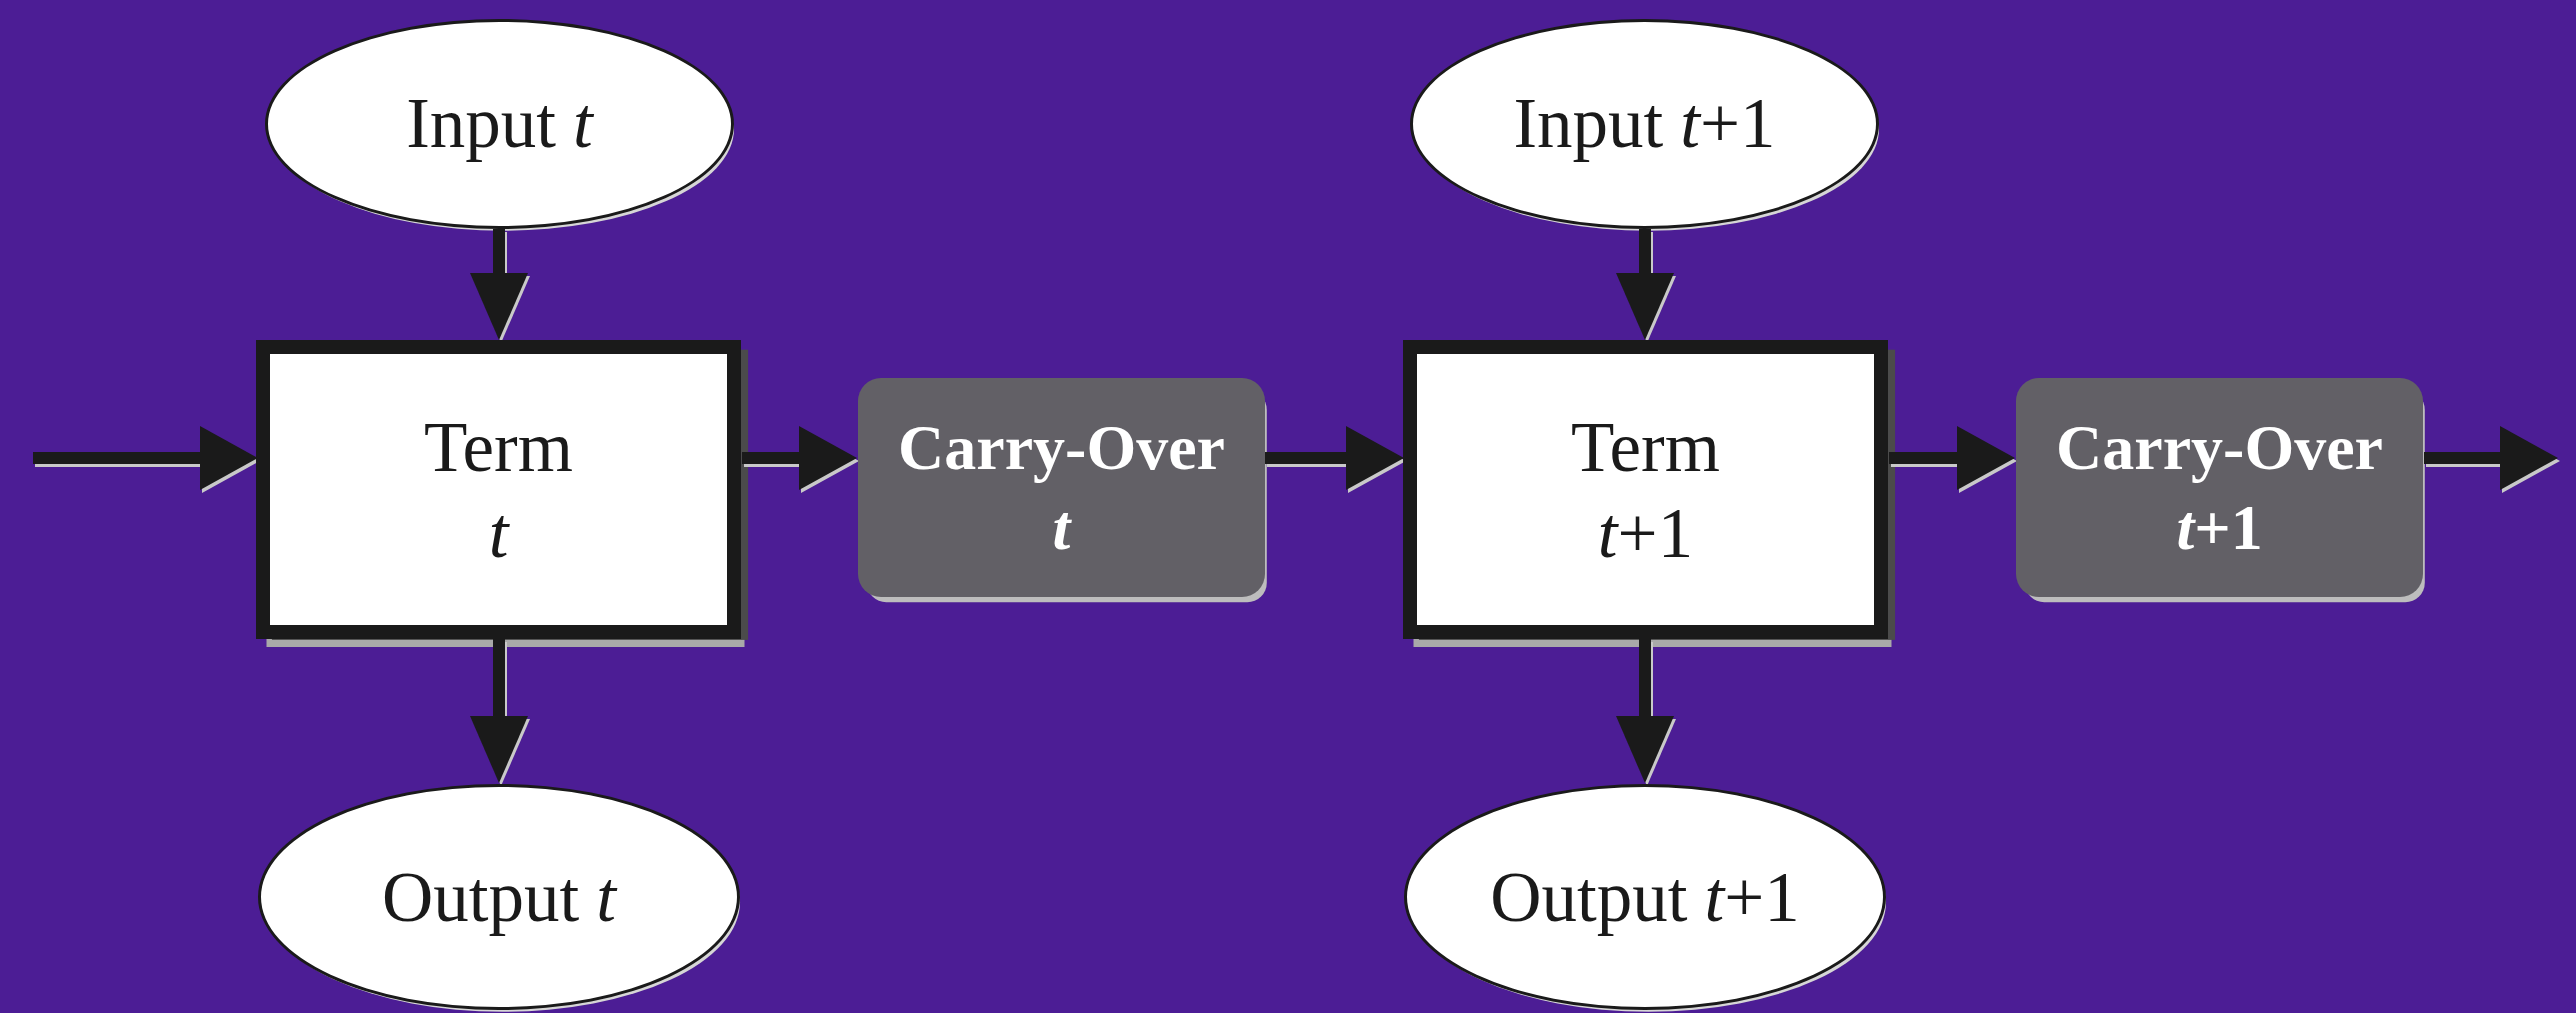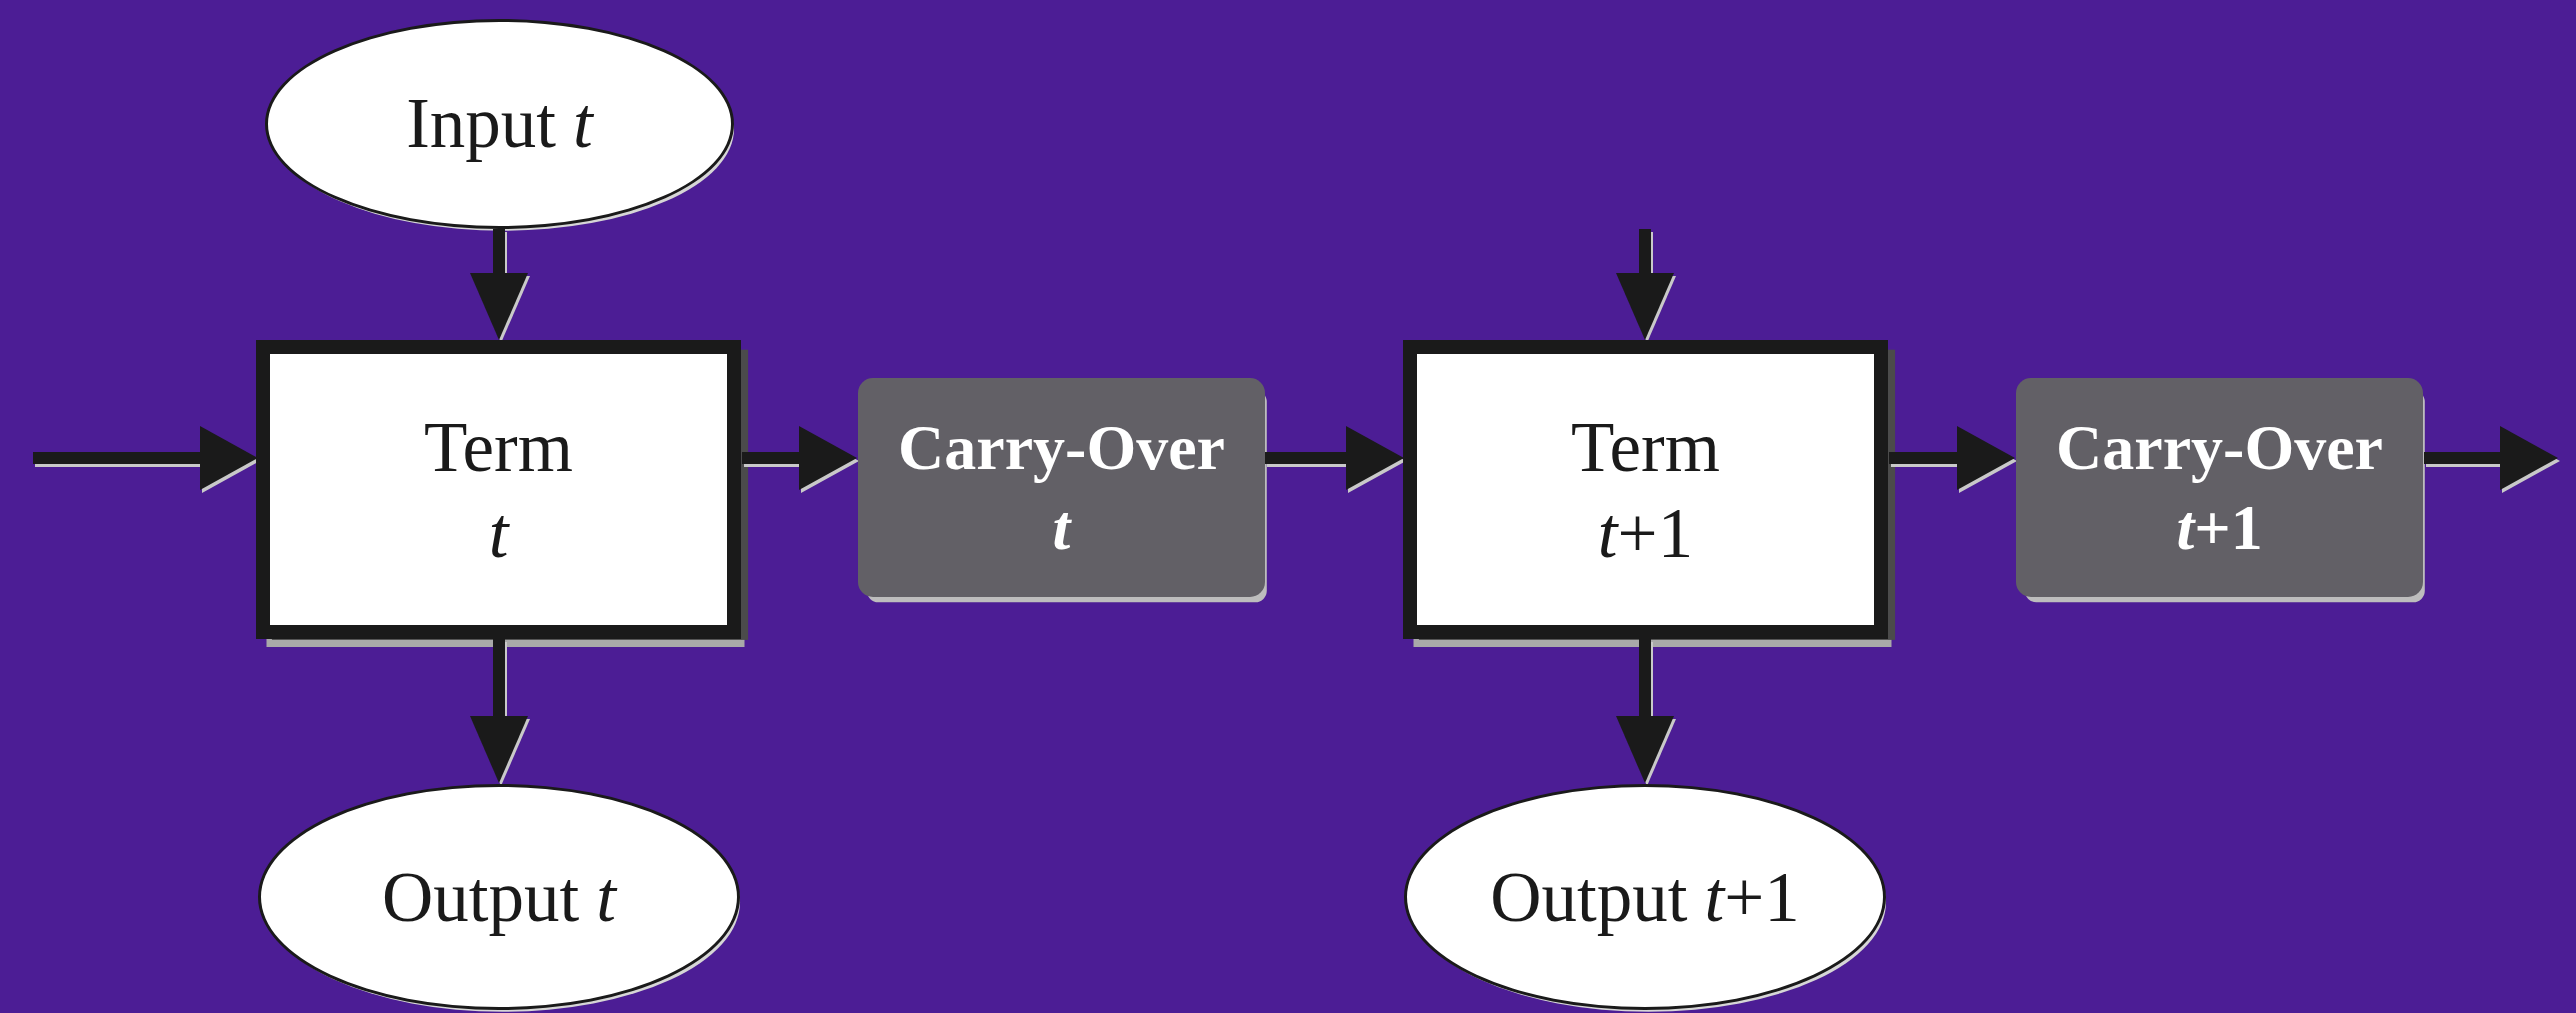--- a/index.html
+++ b/index.html
@@ -40,21 +40,21 @@
     background:#ffffff;
     display:flex;flex-direction:column;align-items:center;justify-content:center;
     font-size:71px;line-height:86px;
     text-align:center;
   }
   
   .carry-box{
     position:absolute;
     box-sizing:border-box;
     background:#626066;
-    border-radius:15px;
+    border-radius:23px;
     color:#ffffff;
     font-weight:bold;
     display:flex;flex-direction:column;align-items:center;justify-content:center;
     font-size:64px;line-height:80px;
     text-align:center;
     box-shadow:5.3px 8.8px 0 -3.5px #bdbdbd;
   }
   
   .arrow-right{
     position:absolute;height:64px;
@@ -126,20 +126,23 @@
 
   <div class="ellipse" style="left:258px;top:784px;width:482px;height:226px;">
     <span class="line"><span class="lbl">Output</span><span class="var-i">t</span><span></span></span>
   </div>
 
   <div class="arrow-right" style="left:1265px;top:426px;width:139px;">
     <div class="shaft-h" style="right:58px;"></div>
     <div class="head-r"></div>
   </div>
 
+  <div class="ellipse" style="left:1410px;top:18.6px;width:469px;height:210px;">
+    <span class="line"><span class="lbl">Input</span><span class="var-i">t</span><span>+1</span></span>
+  </div>
 
   <div class="arrow-down" style="left:1616px;top:229px;height:111px;">
     <div class="shaft-v"></div>
     <div class="head-d"></div>
   </div>
 
   <div class="term-box" style="left:1403px;top:340px;width:485px;height:299px;">
     <div class="term-inner">
       <div class="line"><span>Term</span></div>
       <div class="line"><span class="var-i">t</span><span>+1</span></div>

